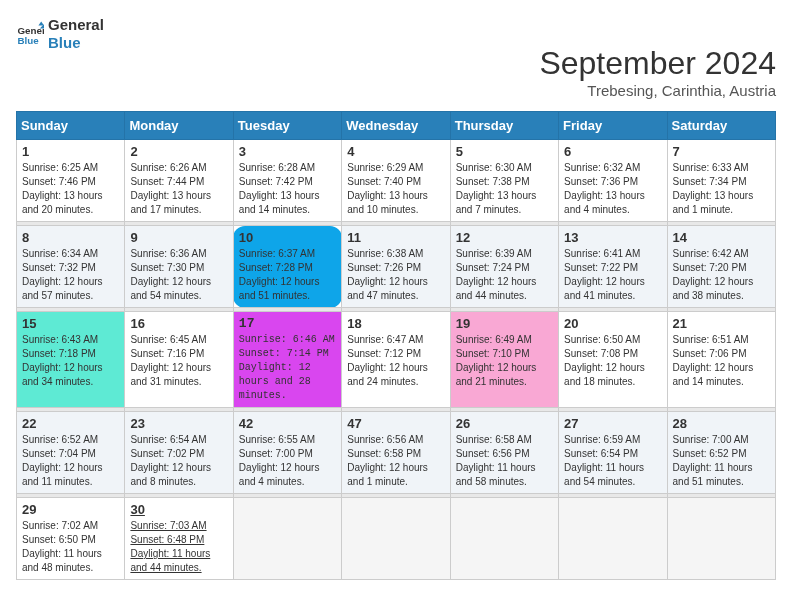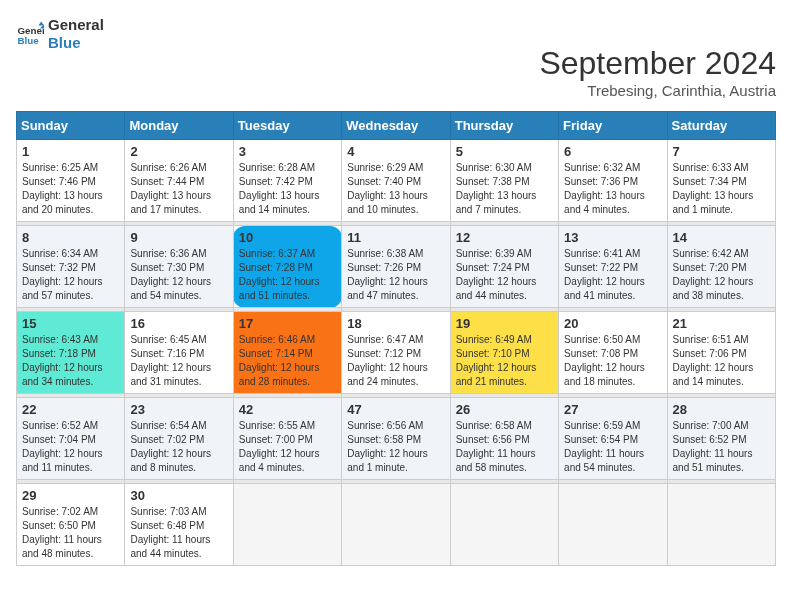--- a/index.html
+++ b/index.html
@@ -261,37 +261,37 @@
         </div>
       </td>
         <td style="background: rgb(255, 255, 255);">
         <span class="day-num">16</span>
         <div class="cell-text">
           Sunrise: 6:45 AM<br>
           Sunset: 7:16 PM<br>
           Daylight: 12 hours and 31 minutes.
         </div>
       </td>
-        <td style="background: #f97316;">
+        <td style="background: #d946ef; font-family: Liberation Mono, monospace;">
         <span class="day-num">17</span>
         <div class="cell-text">
           Sunrise: 6:46 AM<br>
           Sunset: 7:14 PM<br>
           Daylight: 12 hours and 28 minutes.
         </div>
       </td>
         <td style="background: rgb(255, 255, 255);">
         <span class="day-num">18</span>
         <div class="cell-text">
           Sunrise: 6:47 AM<br>
           Sunset: 7:12 PM<br>
           Daylight: 12 hours and 24 minutes.
         </div>
       </td>
-        <td style="background: #fde047;">
+        <td style="background: #f9a8d4;">
         <span class="day-num">19</span>
         <div class="cell-text">
           Sunrise: 6:49 AM<br>
           Sunset: 7:10 PM<br>
           Daylight: 12 hours and 21 minutes.
         </div>
       </td>
         <td style="background: rgb(255, 255, 255);">
         <span class="day-num">20</span>
         <div class="cell-text">
@@ -387,21 +387,21 @@
       </tr>
       <tr>
         <td style="background: rgb(255, 255, 255); margin-top: 48px;">
         <span class="day-num">29</span>
         <div class="cell-text">
           Sunrise: 7:02 AM<br>
           Sunset: 6:50 PM<br>
           Daylight: 11 hours and 48 minutes.
         </div>
       </td>
-        <td style="background: rgb(255, 255, 255);">
+        <td style="background: rgb(255, 255, 255); text-decoration: underline;">
         <span class="day-num">30</span>
         <div class="cell-text">
           Sunrise: 7:03 AM<br>
           Sunset: 6:48 PM<br>
           Daylight: 11 hours and 44 minutes.
         </div>
       </td>
         <td class="empty" style="background: rgb(245, 245, 245);"></td>
         <td class="empty" style="background: rgb(245, 245, 245);"></td>
         <td class="empty" style="background: rgb(245, 245, 245);"></td>

